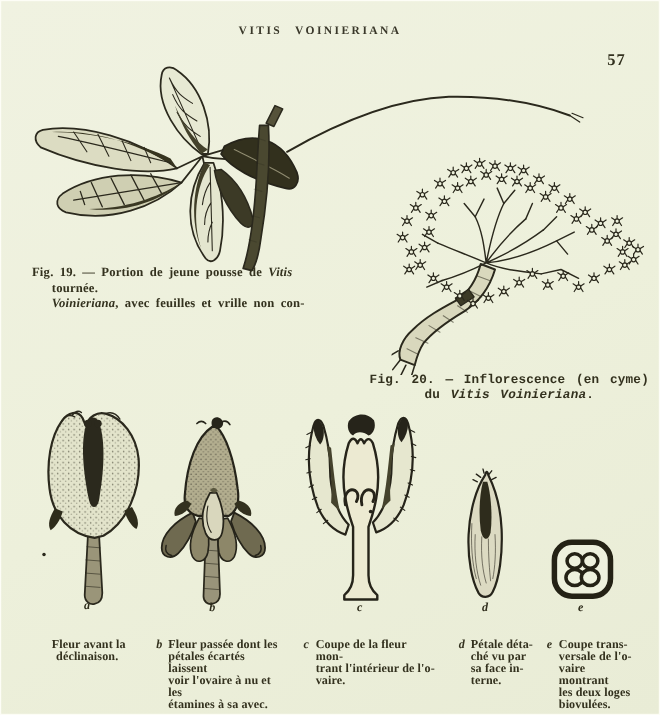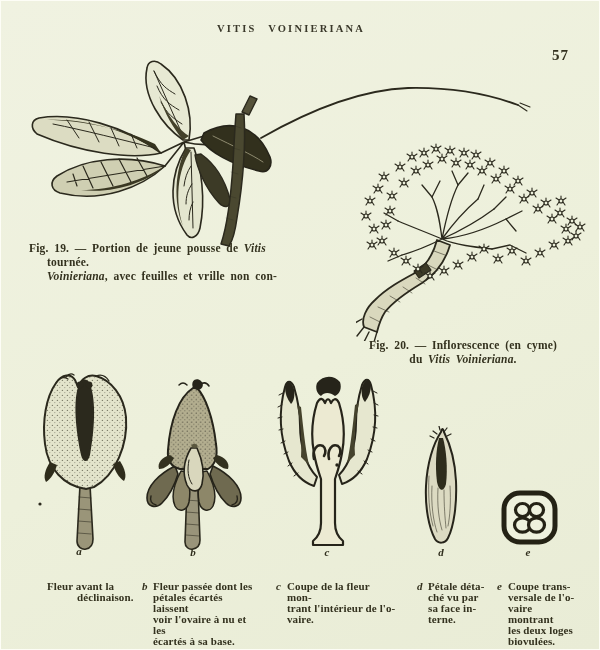--- a/index.html
+++ b/index.html
@@ -7,21 +7,21 @@
   .page{position:relative;width:598px;height:648px;background:linear-gradient(155deg,#f0f2e1 0%,#edf0db 55%,#e9ecd6 100%);
         border:1px solid #fdfdf6;overflow:hidden;color:#34321f;}
   .abs{position:absolute;}
   
   .running-title{top:22px;left:140px;width:300px;text-align:center;font-size:10.5px;font-weight:bold;
                  letter-spacing:2.2px;word-spacing:7px;color:#3a382a;}
   .page-number{top:17px;left:551px;font-size:15px;font-weight:bold;color:#33311f;letter-spacing:1px;margin-top:29px;}
   
   .cap{font-weight:bold;font-size:11.5px;line-height:13.8px;color:#33311e;word-spacing:2.5px;letter-spacing:.2px;}
   .cap .ind{padding-left:18px;}
-  .cap-center{text-align:center;}
+  .cap-center{text-align:center;font-family:Liberation Mono, monospace;}
   .fig19-cap{top:241px;left:28px;width:300px;}
   .fig20-cap{top:338px;left:333px;width:258px;}
   .fig21-cap{top:558px;left:143px;width:324px;}
   
   .flet{font-style:italic;font-size:11px;font-weight:bold;color:#2f2d1c;transform:translateX(-50%);}
   
   .desc{font-size:11px;line-height:10.9px;font-weight:bold;color:#33311e;letter-spacing:.1px;}
   .desc .letter{position:absolute;left:-11px;top:0;font-style:italic;font-weight:bold;}
   .desc .body{position:relative;}
   svg{display:block;}
@@ -252,30 +252,30 @@
 
   <span class="abs flet" style="left:78px;top:544px;">a</span>
   <span class="abs flet" style="left:192px;top:545px;">b</span>
   <span class="abs flet" style="left:326px;top:545px;">c</span>
   <span class="abs flet" style="left:440px;top:545px;">d</span>
   <span class="abs flet" style="left:527px;top:545px;">e</span>
 
 
   <div class="abs desc" style="left:46px;top:580px;width:100px;">
     <div>Fleur avant la</div>
-    <div style="padding-left:4px;margin-left:26px;">déclinaison.</div>
+    <div style="padding-left:4px;">déclinaison.</div>
   </div>
 
   <div class="abs desc" style="left:152px;top:580px;width:108px;">
     <div class="body">
       <span class="letter">b</span>
       <div>Fleur passée dont les</div>
       <div>pétales écartés laissent</div>
       <div>voir l'ovaire à nu et les</div>
-      <div>écartés à sa base.</div>
+      <div>étamines à sa avec.</div>
     </div>
   </div>
 
   <div class="abs desc" style="left:286px;top:580px;width:110px;">
     <div class="body">
       <span class="letter">c</span>
       <div>Coupe de la fleur mon-</div>
       <div>trant l'intérieur de l'o-</div>
       <div>vaire.</div>
     </div>

